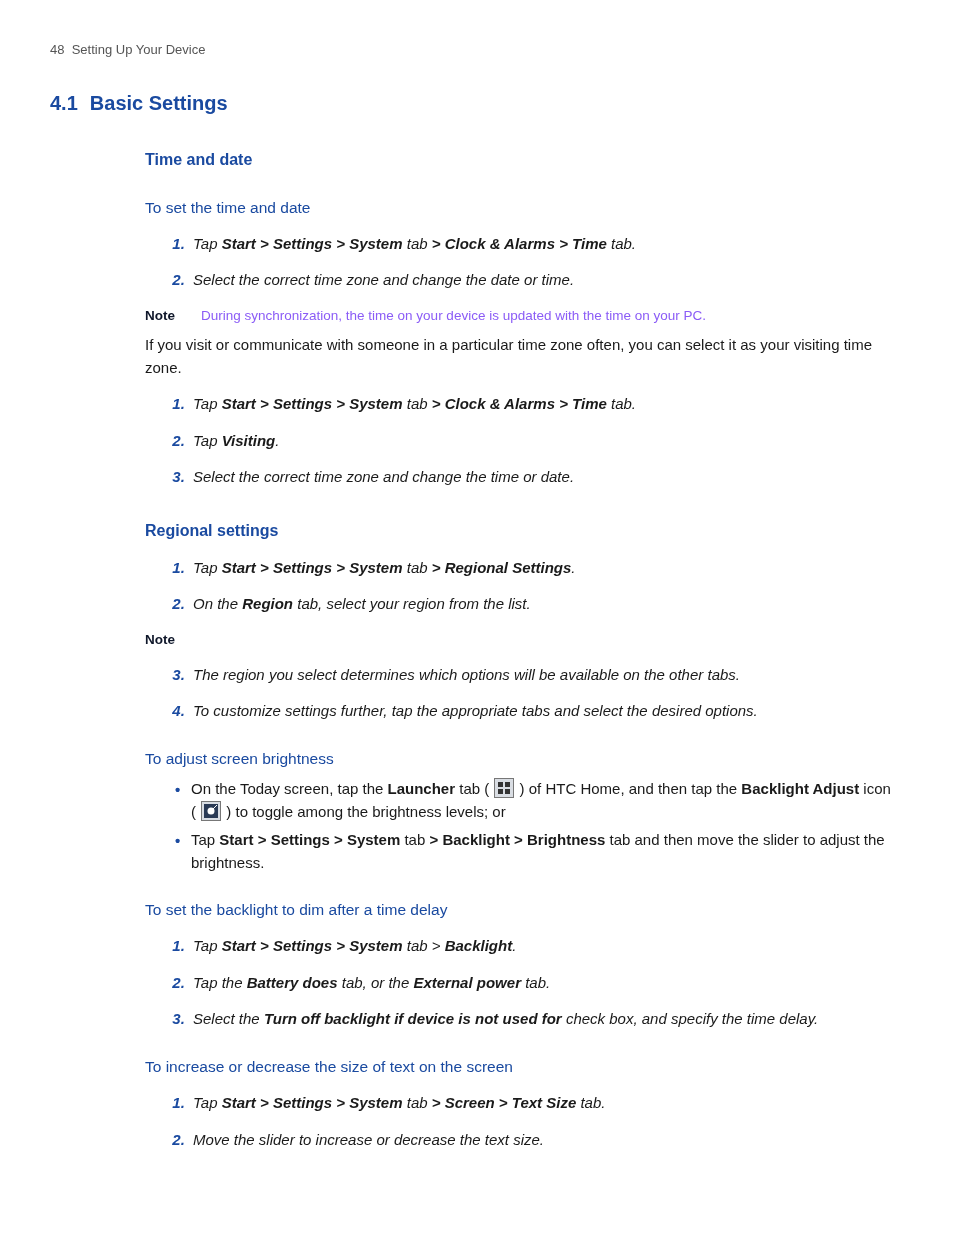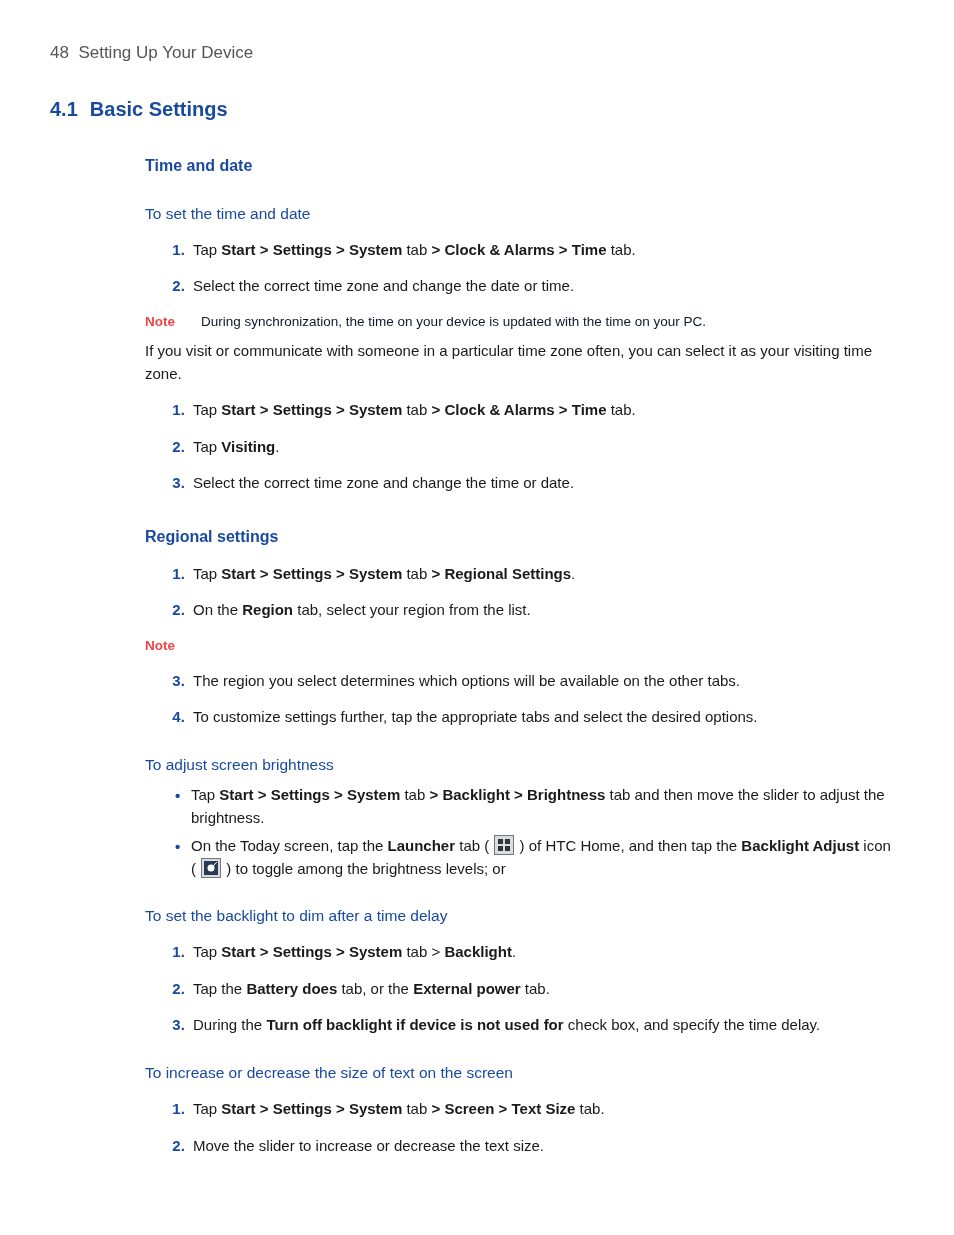--- a/index.html
+++ b/index.html
@@ -7,21 +7,21 @@
     font-size: 15px;
     color: #1a1a1a;
     background: #fff;
     margin: 0;
     padding: 40px 50px 80px 50px;
     width: 954px;
     box-sizing: border-box;
     line-height: 1.5;
   }
   .page-header {
-    font-size: 17px;
+    font-size: 13px;
     color: #555;
     margin-bottom: 28px;
   }
   h1.chapter-title {
     font-size: 20px;
     font-weight: 700;
     color: #1a4aa0;
     margin: 0 0 22px 0;
   }
   .chapter-number { margin-right: 12px; }
@@ -33,43 +33,43 @@
     margin: 30px 0 10px 0;
   }
   h3.sub-title {
     font-size: 15.5px;
     font-weight: 400;
     color: #1a4aa0;
     margin: 24px 0 8px 0;
   }
   p.body { margin: 8px 0; }
   ol { margin: 6px 0; padding-left: 44px; }
-  ol li { padding-left: 4px; margin: 14px 0; }
+  ol li { padding-left: 4px; margin: 14px 0; font-style: italic; }
   ol li::marker { font-weight: 700; color: #1a4aa0; }
   ul { list-style: none; margin: 6px 0; padding-left: 30px; }
   ul li { position: relative; padding-left: 16px; margin: 6px 0; }
   ul li::before {
     content: "•";
     position: absolute;
     left: 0;
     top: 1px;
     color: #1a4aa0;
     font-weight: 700;
   }
   strong { font-weight: 700; }
   .note-row { display: flex; margin: 6px 0; }
   .note-label {
     font-weight: 700;
-    color: #ef4444;
+    color: #0f172a;
     width: 56px;
     flex-shrink: 0;
     font-size: 13.5px;
   }
   .note-text {
-    color: #0f172a;
+    color: #8b5cf6;
     font-size: 13.5px;
   }
   .inline-icon {
     display: inline-block;
     width: 18px;
     height: 18px;
     vertical-align: -4px;
     margin: 0 1px;
     background: #d9dde3;
     border: 1px solid #777;
@@ -129,47 +129,47 @@
   </div>
   <ol start="3">
     <li>The region you select determines which options will be available on the other tabs.</li>
     <li>To customize settings further, tap the appropriate tabs and select the desired options.</li>
   </ol>
 
 
   <h3 class="sub-title">To adjust screen brightness</h3>
   <ul>
     <li>
-      <span>Tap </span><strong>Start &gt; Settings &gt; System</strong><span> tab </span><strong>&gt; Backlight &gt; Brightness</strong><span> tab and then move the slider to adjust the brightness.</span>
-    </li>
-    <li>
       <span>On the Today screen, tap the </span><strong>Launcher</strong><span> tab ( </span><span class="inline-icon"><svg viewBox="0 0 18 18">
             <rect x="3" y="3" width="5" height="5" fill="#333"></rect>
             <rect x="10" y="3" width="5" height="5" fill="#333"></rect>
             <rect x="3" y="10" width="5" height="5" fill="#333"></rect>
             <rect x="10" y="10" width="5" height="5" fill="#333"></rect>
           </svg></span><span> ) of HTC Home, and then tap the </span><strong>Backlight Adjust</strong><span> icon</span><br>
       <span>( </span><span class="inline-icon"><svg viewBox="0 0 18 18">
             <rect x="2" y="2" width="14" height="14" fill="#2a3a55"></rect>
             <circle cx="9" cy="9" r="3.5" fill="#fff"></circle>
             <path d="M9 9 L15 3" stroke="#fff" stroke-width="1"></path>
           </svg></span><span> ) to toggle among the brightness levels; or</span>
     </li>
+    <li>
+      <span>Tap </span><strong>Start &gt; Settings &gt; System</strong><span> tab </span><strong>&gt; Backlight &gt; Brightness</strong><span> tab and then move the slider to adjust the brightness.</span>
+    </li>
   </ul>
 
   <h3 class="sub-title">To set the backlight to dim after a time delay</h3>
   <ol>
     <li>
       <span>Tap </span><strong>Start &gt; Settings &gt; System</strong><span> tab &gt; </span><strong>Backlight</strong><span>.</span>
     </li>
     <li>
       <span>Tap the </span><strong>Battery does</strong><span> tab, or the </span><strong>External power</strong><span> tab.</span>
     </li>
     <li>
-      <span>During the </span><strong>Turn off backlight if device is not used for</strong><span> check box, and specify the time delay.</span>
+      <span>Select the </span><strong>Turn off backlight if device is not used for</strong><span> check box, and specify the time delay.</span>
     </li>
   </ol>
 
   <h3 class="sub-title">To increase or decrease the size of text on the screen</h3>
   <ol>
     <li>
       <span>Tap </span><strong>Start &gt; Settings &gt; System</strong><span> tab </span><strong>&gt; Screen &gt; Text Size</strong><span> tab.</span>
     </li>
     <li>Move the slider to increase or decrease the text size.</li>
   </ol>

